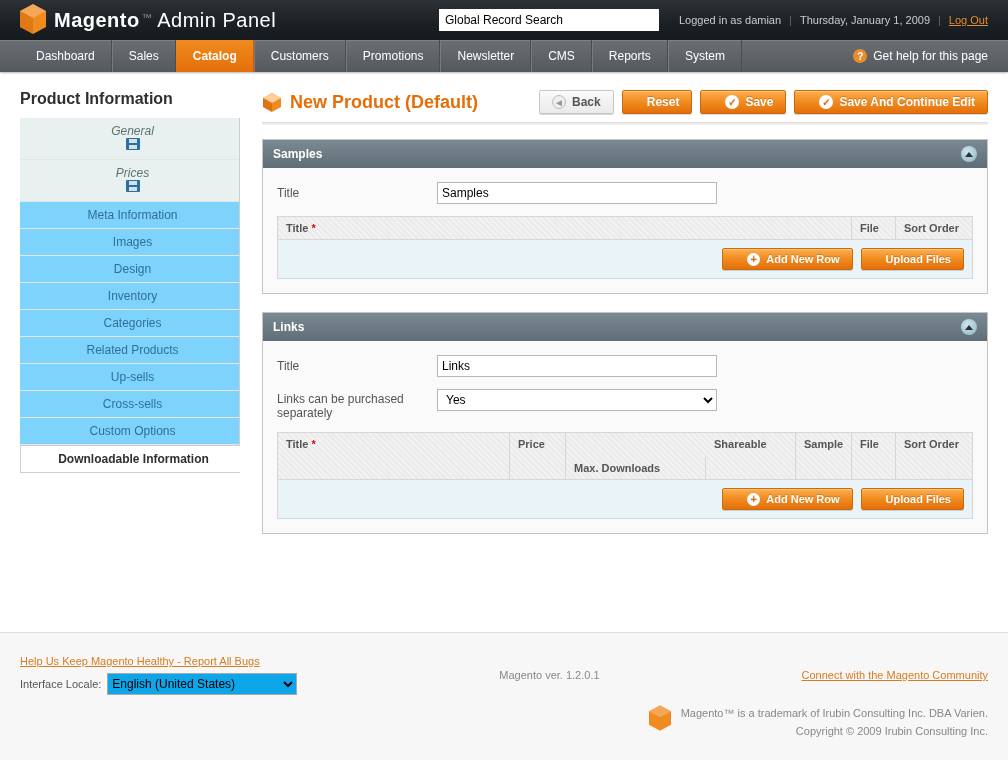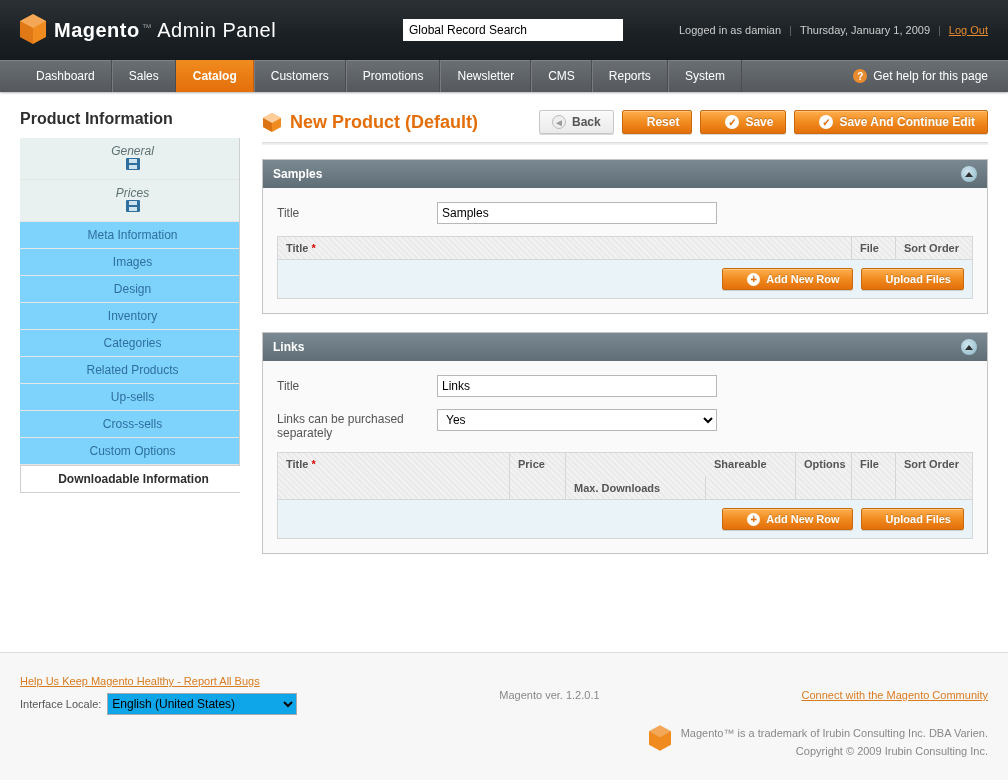--- a/index.html
+++ b/index.html
@@ -1,19 +1,19 @@
 <!DOCTYPE html>
 <html><head>
 <meta charset="utf-8">
 <style>
 * { box-sizing: border-box; margin: 0; padding: 0; }
 body { font-family: Arial, Helvetica, sans-serif; font-size: 12px; color: #2f2f2f; background: #fff; }
 a { text-decoration: none; }
 
-.header { background: linear-gradient(#2b3135, #1a2024 60%, #141a1e); height: 60px; display: flex; align-items: center; padding: 0 20px; gap: 36px; }
+.header { background: linear-gradient(#2b3135, #1a2024 60%, #141a1e); height: 40px; display: flex; align-items: center; padding: 0 20px; }
 .logo { display: flex; align-items: center; gap: 8px; }
 .logo-text { color: #fff; font-size: 20px; font-weight: 300; letter-spacing: .5px; }
 .logo-text b { font-weight: 700; }
 .logo-sup { color: #999; font-size: 10px; position: relative; top: -6px; margin-left: 2px;}
 .header-spacer { flex: 1; }
 .global-search { width: 220px; height: 22px; background: #fff; border: none; padding: 2px 6px; font-size: 12px; }
 .header-right { display: flex; align-items: center; color: #ccc; font-size: 11px; gap: 8px; margin-left: 20px;}
 .header-right .sep { color: #666; }
 .header-right .logout { color: #e98b2f; text-decoration: underline; }
 
@@ -260,21 +260,21 @@
           <select>
             <option>Yes</option>
           </select>
         </div>
         <div class="grid">
           <div class="grid-head">
             <div class="gh gh-title"><span>Title</span> <span class="req">*</span></div>
             <div class="gh gh-price">Price</div>
             <div class="gh gh-maxdl">Max. Downloads</div>
             <div class="gh gh-share">Shareable</div>
-            <div class="gh gh-sample">Options</div>
+            <div class="gh gh-sample">Sample</div>
             <div class="gh gh-file">File</div>
             <div class="gh gh-sort">Sort Order</div>
           </div>
           <div class="grid-body">
             <button class="btn btn-orange small-btn">
                 <span class="plus-circ">+</span>
                 <span>Add New Row</span>
               </button>
             <button class="btn btn-orange small-btn">
                 <span>Upload Files</span>

